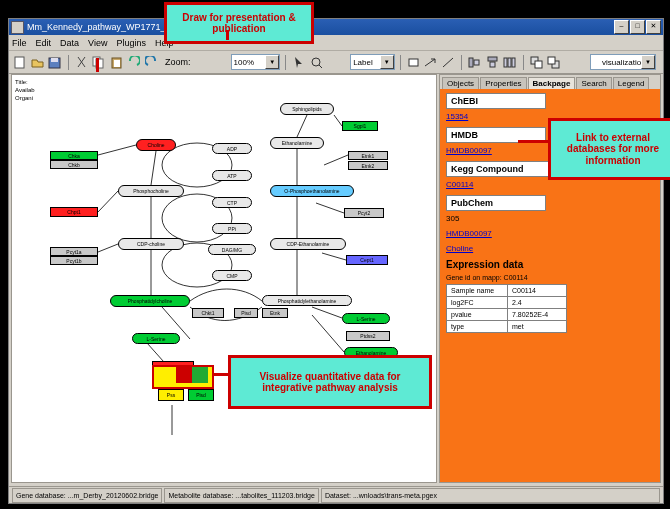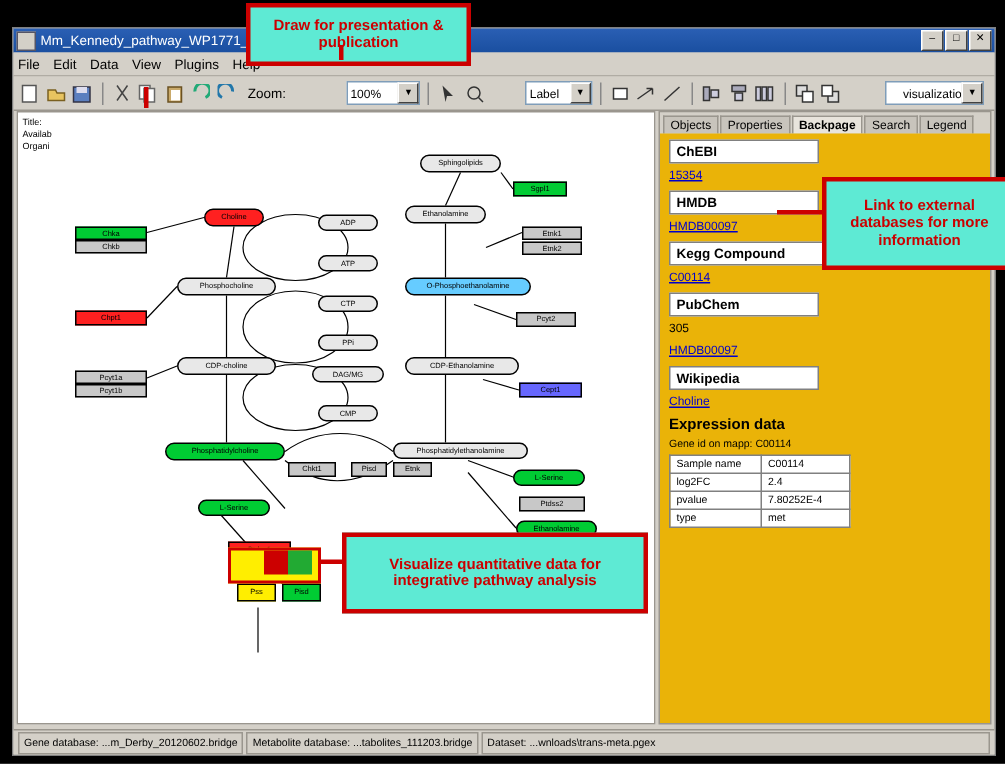--- a/index.html
+++ b/index.html
@@ -32,21 +32,21 @@
   .canvaswrap{position:relative;width:424px;background:#fff;border:1px solid #9a968e;margin:2px;overflow:hidden;}
   .sidepanel{position:relative;flex:1;margin:2px 2px 2px 0;background:#d4d0c8;border:1px solid #9a968e;display:flex;flex-direction:column;}
 
   
   .canvaslbl{position:absolute;font-size:6px;color:#000;}
 
   
   .tabs{display:flex;height:14px;background:#d4d0c8;padding-left:2px;align-items:flex-end;}
   .tab{font-size:8px;padding:1px 4px;border:1px solid #9a968e;border-bottom:none;background:#c8c4bc;margin-right:1px;}
   .tab.active{background:#e8e4dc;font-weight:bold;}
-  .panelbody{flex:1;background:#eab308;overflow:hidden;position:relative;padding:4px 6px;}
+  .panelbody{flex:1;background:#f97316;overflow:hidden;position:relative;padding:4px 6px;}
 
   .field{background:#fff;border:1px solid #808080;font-size:9px;font-weight:bold;padding:2px 4px;width:90px;margin-bottom:3px;}
   .linktxt{color:#0000cc;text-decoration:underline;font-size:8px;margin-bottom:6px;display:block;}
   .plaintxt{font-size:8px;margin-bottom:6px;display:block;}
   .exprhdr{font-size:10px;font-weight:bold;margin:4px 0 4px 0;}
   .geneid{font-size:7px;margin-bottom:3px;}
   table.exp{border-collapse:collapse;font-size:7px;}
   table.exp td{border:1px solid #808080;background:#fff;padding:2px 4px;}
   table.exp td.k{width:52px;}
   table.exp td.v{width:50px;}
@@ -303,21 +303,20 @@
           <a class="linktxt">HMDB00097</a>
 
           <div class="field" style="width:98px">Kegg Compound</div>
           <a class="linktxt">C00114</a>
 
           <div class="field">PubChem</div>
           <span class="plaintxt">305</span>
 
           <a class="linktxt">HMDB00097</a>
 
-          <div class="field">Wikipedia</div>
           <a class="linktxt">Choline</a>
 
           <div class="exprhdr">Expression data</div>
           <div class="geneid">Gene id on mapp: C00114</div>
           <table class="exp">
             <tbody>
                 <tr>
               <td class="k">Sample name</td>
               <td class="v">C00114</td>
             </tr>

